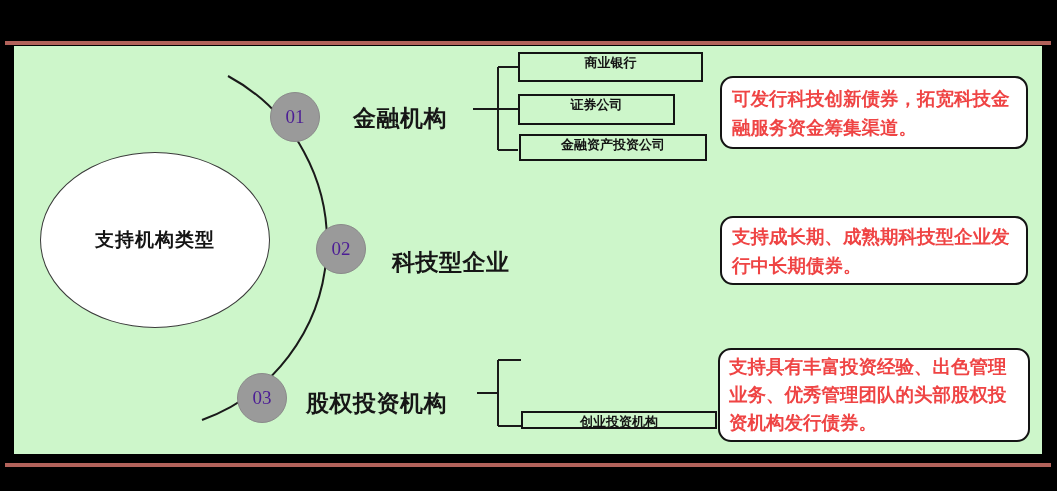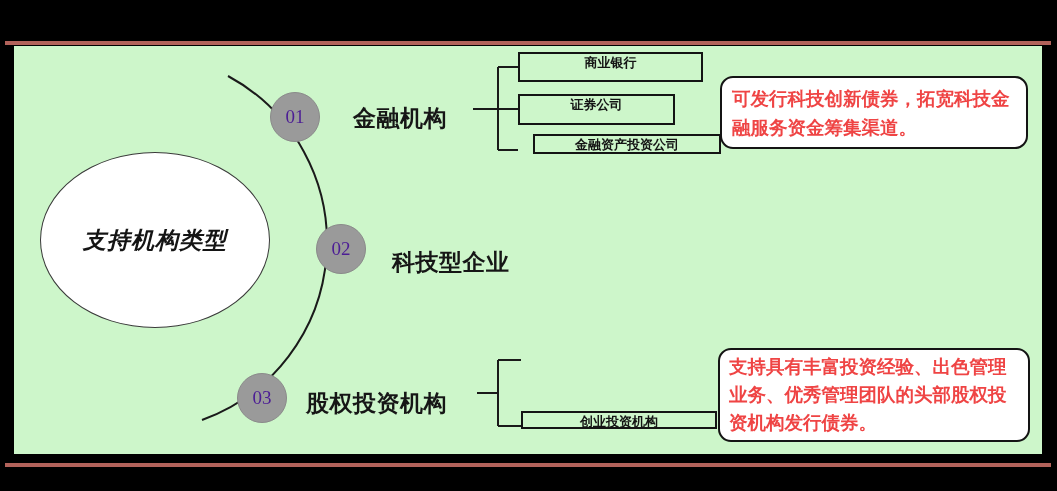--- a/index.html
+++ b/index.html
@@ -10,21 +10,21 @@
   .rule{position:absolute;left:5px;width:1046px;height:4px;background:#b2625a;}
   .rule-top{top:41px;}
   .rule-bottom{top:463px;}
   .panel{position:absolute;left:14px;top:46px;width:1028px;height:408px;background:#cdf6ca;}
   .overlay{position:absolute;left:0;top:0;width:1057px;height:491px;pointer-events:none;}
   .root-ellipse{
     position:absolute;left:40px;top:152px;width:230px;height:176px;
     background:#ffffff;border:1.5px solid #3a3a3a;border-radius:50%;
     display:flex;align-items:center;justify-content:center;box-sizing:border-box;
   }
-  .root-ellipse span{font-size:23px;font-weight:bold;letter-spacing:1px;font-style:italic;}
+  .root-ellipse span{font-size:19px;font-weight:bold;letter-spacing:1px;}
   .num-circle{
     position:absolute;width:50px;height:50px;border-radius:50%;background:#9a9a9a;
     border:1px solid #8a8a8a;box-sizing:border-box;
     display:flex;align-items:center;justify-content:center;
     font-family:"Liberation Serif", serif;font-size:19px;color:#4c1d95;
   }
   .nc1{left:270px;top:92px;}
   .nc2{left:316px;top:224px;}
   .nc3{left:237px;top:373px;}
   .branch-label{
@@ -34,21 +34,21 @@
   .bl1{left:353px;top:97px;}
   .bl2{left:392px;top:241px;}
   .bl3{left:306px;top:382px;}
   .sub-box{
     position:absolute;border:2.5px solid #141414;box-sizing:border-box;
     display:flex;justify-content:center;
     font-size:13px;font-weight:bold;white-space:nowrap;background:transparent;
   }
   .sb1{left:518px;top:52px;width:185px;height:30px;}
   .sb2{left:518px;top:94px;width:157px;height:31px;}
-  .sb3{left:533px;top:134px;width:188px;height:20px;font-family:Liberation Serif, serif;}
+  .sb3{left:519px;top:134px;width:188px;height:27px;font-family:Liberation Serif, serif;}
   .sb4{left:521px;top:345px;width:196px;height:30px;}
   .sb5{left:521px;top:411px;width:196px;height:18px;}
   .desc-box{
     position:absolute;background:#ffffff;border:2px solid #141414;border-radius:13px;
     box-sizing:border-box;display:flex;align-items:center;
     font-size:18.5px;font-weight:600;color:#ef4444;padding:6px 10px;
   }
   .db1{left:720px;top:76px;width:308px;height:73px;line-height:29px;}
   .db2{left:720px;top:216px;width:308px;height:69px;line-height:29px;}
   .db3{left:718px;top:348px;width:312px;height:94px;line-height:28px;padding:6px 9px;}
@@ -96,18 +96,21 @@
   <div class="sub-box sb3">
     <span>金融资产投资公司</span>
   </div>
   <div class="sub-box sb5">
     <span>创业投资机构</span>
   </div>
 
   <div class="desc-box db1">
     <span>可发行科技创新债券，拓宽科技金融服务资金筹集渠道。</span>
   </div>
+  <div class="desc-box db2">
+    <span>支持成长期、成熟期科技型企业发行中长期债券。</span>
+  </div>
   <div class="desc-box db3">
     <span>支持具有丰富投资经验、出色管理业务、优秀管理团队的头部股权投资机构发行债券。</span>
   </div>
 
   <div class="rule rule-bottom"></div>
 </div>
 
 </body></html>

